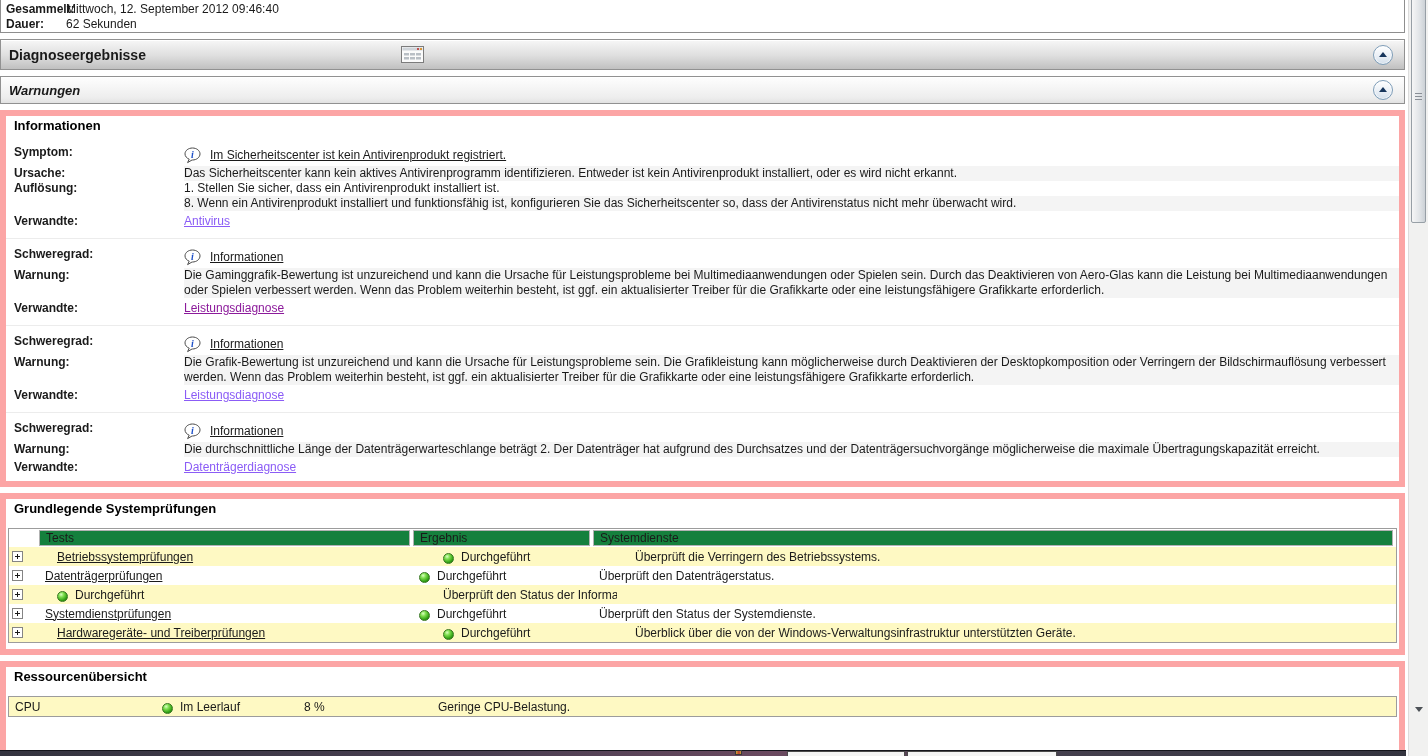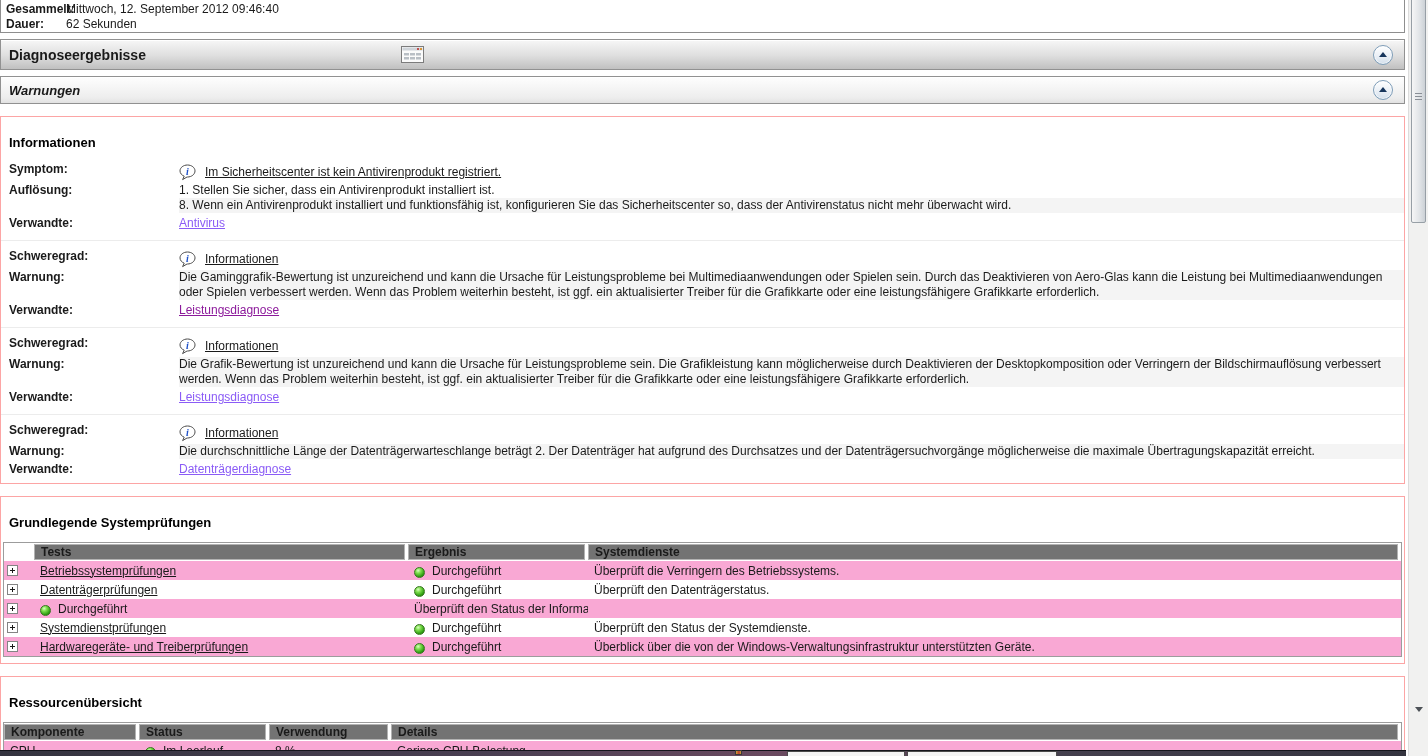--- a/index.html
+++ b/index.html
@@ -26,21 +26,21 @@
 
   .collapse-btn { position:absolute; right:11px; top:50%; margin-top:-10px; width:20px; height:20px;
     border-radius:50%; border:1px solid #7e9db8; background:linear-gradient(180deg,#ffffff 0%,#e8eef5 60%,#d3dfeb 100%);
     box-shadow:0 0 0 1px rgba(255,255,255,.6) inset; cursor:pointer; }
   .collapse-btn::after { content:""; position:absolute; left:50%; top:50%; margin:-3px 0 0 -4px;
     border-left:4px solid transparent; border-right:4px solid transparent; border-bottom:5px solid #16355c; }
 
   .tbl-icon { position:absolute; left:400px; top:6px; width:23px; height:17px; }
 
   
-  .panel { border:1px solid #fca5a5; margin-top:12px; background:#fff; padding:16px 0 6px 0; }
+  .panel { border:6px solid #fca5a5; margin-top:6px; background:#fff; padding:0 0 6px 0; }
   .panel h3 { font-size:13px; font-weight:bold; margin:2px 0 12px 8px; color:#000; }
 
   
   .irow { display:flex; min-height:15px; line-height:15px; }
   .irow.tall { min-height:21px; }
   .ilabel { width:178px; padding-left:8px; font-weight:bold; flex-shrink:0; }
   .ivalue { flex:1; padding-right:8px; }
   .irow.alt .ivalue { background:#f4f4f4; }
   .iconline { display:flex; align-items:center; }
   .info-icon { width:17px; height:17px; margin-right:9px; flex-shrink:0; }
@@ -49,24 +49,24 @@
   a.purple-link { color:#8c1a9b; text-decoration:underline; cursor:pointer; }
   .wblock { margin-top:9px; border-top:1px solid #ececec; padding-top:8px; }
   .related-row { margin-top:3px; }
 
   
   .data-table { border:1px solid #9c9c9c; margin:4px 2px 0 2px; }
   .hrow, .srow, .rrow { display:grid; align-items:center; }
   .hrow.sys, .srow { grid-template-columns:30px 374px 180px auto; }
   .hrow.res, .rrow { grid-template-columns:135px 130px 122px auto; }
   .hrow { height:18px; }
-  .hcell { border:1px solid #b2b2b2; background:#737373; font-weight:bold; line-height:14px;
+  .hcell { border:1px solid #b2b2b2; background:#15803d; font-weight:normal; line-height:14px;
            padding:0 4px 0 6px; margin:1px 3px 1px 0; height:16px; overflow:hidden; }
   .srow, .rrow { height:19px; }
-  .srow.alt, .rrow.alt { background:#f9a8d4; }
+  .srow.alt, .rrow.alt { background:#fef9c3;gap:12px; }
   .expcell { display:flex; justify-content:flex-start; padding-left:3px; }
   .plusbox { position:relative; width:11px; height:11px; border:1px solid #848484; background:#fff; cursor:pointer; }
   .plusbox::before { content:""; position:absolute; left:2px; right:2px; top:4px; height:1px; background:#1a1a1a; }
   .plusbox::after  { content:""; position:absolute; top:2px; bottom:2px; left:4px; width:1px; background:#1a1a1a; }
   .rescell { display:flex; align-items:flex-end; padding-left:6px; }
   .ball { width:11px; height:11px; border-radius:50%; margin-right:7px; flex-shrink:0;
     background:radial-gradient(circle at 35% 28%, #d8ffc0 0%, #7ede4e 30%, #2f9e12 70%, #1d6e0a 100%);
     border:1px solid #36761f; }
   .tcell { padding-left:6px; }
   .desc { padding-left:6px; overflow:hidden; white-space:nowrap; }
@@ -141,20 +141,24 @@
         <span class="ivalue iconline">
           <span class="info-icon">
             <svg width="17" height="17" viewBox="0 0 17 17">
               <path d="M8.5 1 C4.4 1 1 3.6 1 6.9 C1 9.2 2.7 11.2 5.2 12.2 L3.6 15.6 L8 13 C8.2 13 8.3 13 8.5 13 C12.6 13 16 10.3 16 6.9 C16 3.6 12.6 1 8.5 1 Z" fill="#ffffff" stroke="#4a4a4a"></path>
               <text x="8.5" y="10.5" font-size="10" font-style="italic" font-weight="bold" font-family="'Liberation Serif','DejaVu Serif',serif" fill="#1e50c8" text-anchor="middle">i</text>
             </svg>
           </span>
           <a class="dark-link">Im Sicherheitscenter ist kein Antivirenprodukt registriert.</a>
         </span>
       </div>
+      <div class="irow alt">
+        <span class="ilabel">Ursache:</span>
+        <span class="ivalue">Das Sicherheitscenter kann kein aktives Antivirenprogramm identifizieren. Entweder ist kein Antivirenprodukt installiert, oder es wird nicht erkannt.</span>
+      </div>
       <div class="irow">
         <span class="ilabel">Auflösung:</span>
         <span class="ivalue">1. Stellen Sie sicher, dass ein Antivirenprodukt installiert ist.</span>
       </div>
       <div class="irow alt">
         <span class="ilabel"></span>
         <span class="ivalue">8. Wenn ein Antivirenprodukt installiert und funktionsfähig ist, konfigurieren Sie das Sicherheitscenter so, dass der Antivirenstatus nicht mehr überwacht wird.</span>
       </div>
       <div class="irow related-row">
         <span class="ilabel">Verwandte:</span>
@@ -294,26 +298,20 @@
             </span>
           <span class="desc">Überblick über die von der Windows-Verwaltungsinfrastruktur unterstützten Geräte.</span>
         </div>
       </div>
     </div>
 
 
     <div class="panel" style="height:120px;">
       <h3>Ressourcenübersicht</h3>
       <div class="data-table">
-        <div class="hrow res">
-          <span class="hcell">Komponente</span>
-          <span class="hcell">Status</span>
-          <span class="hcell">Verwendung</span>
-          <span class="hcell">Details</span>
-        </div>
         <div class="rrow alt">
           <span class="tcell">CPU</span>
           <span class="rescell">
               <span class="ball"></span>
               <span>Im Leerlauf</span>
             </span>
           <span class="tcell">8 %</span>
           <span class="desc">Geringe CPU-Belastung.</span>
         </div>
       </div>

